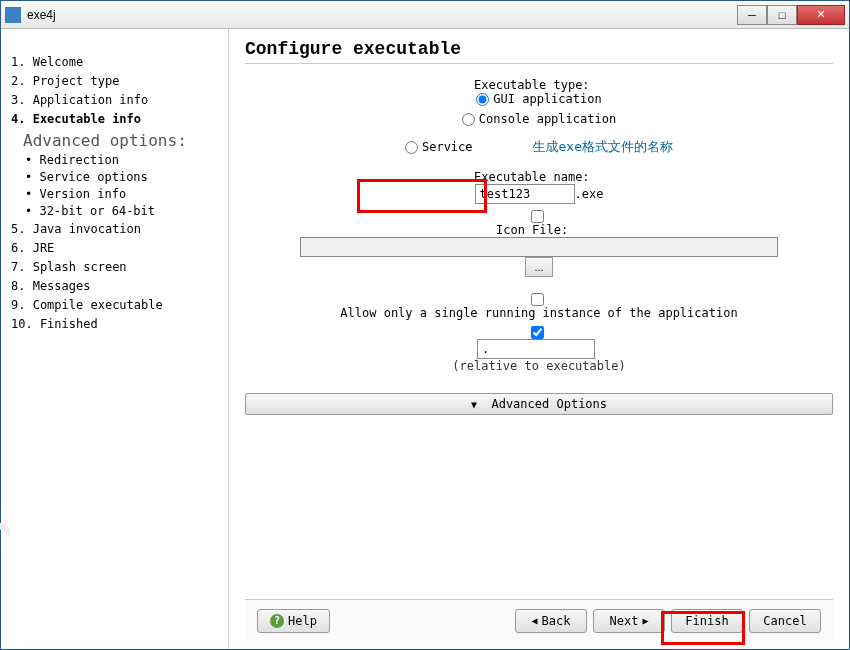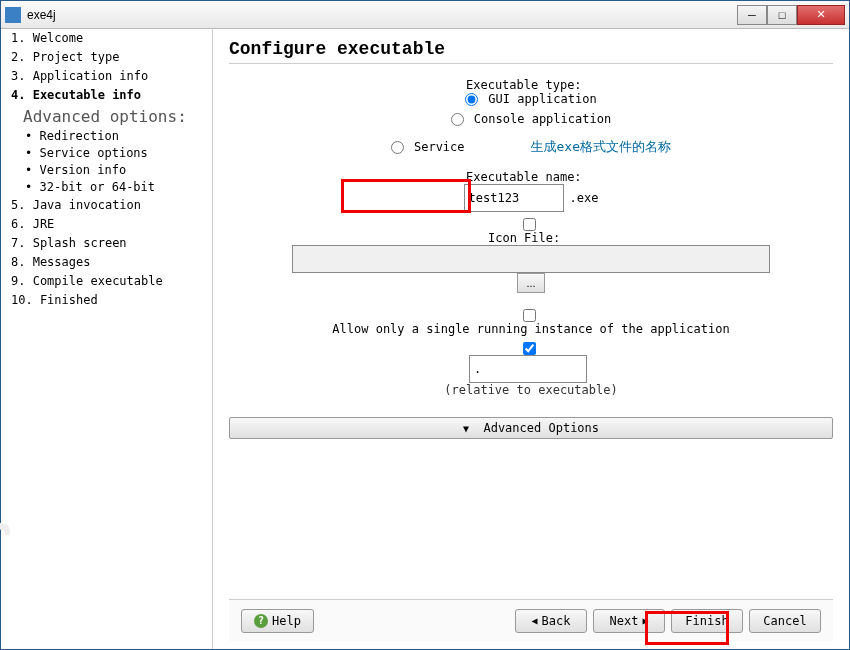--- a/index.html
+++ b/index.html
@@ -5,36 +5,36 @@
 * { box-sizing: border-box; margin: 0; padding: 0; }
 body { font-family: "SimSun", "宋体", monospace; font-size: 12px; background: #5a8fb8; width: 850px; height: 650px; overflow: hidden; }
 .window { width: 850px; height: 650px; background: #fff; border: 1px solid #2a5a8a; display: flex; flex-direction: column; }
 .titlebar { height: 28px; background: linear-gradient(#fbfbfb, #e8e8e8); border-bottom: 1px solid #bbb; display: flex; align-items: center; padding: 0 4px; }
 .titlebar-icon { width: 16px; height: 16px; background: #3b7fc4; margin-right: 6px; }
 .titlebar-title { flex: 1; font-family: "Microsoft YaHei", sans-serif; font-size: 12px; }
 .win-buttons { display: flex; gap: 0; }
 .win-btn { width: 30px; height: 20px; border: 1px solid #888; background: linear-gradient(#f5f5f5, #ddd); display: flex; align-items: center; justify-content: center; font-size: 11px; font-family: Arial; }
 .win-btn.close { width: 48px; background: linear-gradient(#e26f6f, #c73030); color: #fff; border-color: #922; }
 .content { flex: 1; display: flex; background: #fff; }
-.sidebar { width: 212px; border-right: 1px solid #ccc; padding: 0 6px; background: #fff; position: relative; }
+.sidebar { width: 228px; border-right: 1px solid #ccc; padding: 24px 6px; background: #fff; position: relative; }
 .step { padding: 2px 4px; line-height: 15px; cursor: default; }
 .step.current { font-weight: bold; }
 .adv-label { font-size: 16px; color: #555; padding: 2px 0 2px 16px; }
 .sub { padding: 1px 4px 1px 28px; line-height: 15px; }
 .sub::before { content: "• "; margin-left: -10px; }
 .watermark { position: absolute; bottom: 20px; left: 10px; font-size: 48px; color: #eee; font-family: Arial; transform: rotate(-90deg); transform-origin: left bottom; font-style: italic; font-weight: bold; letter-spacing: -2px; }
 .main { flex: 1; padding: 10px 16px 8px 16px; display: flex; flex-direction: column; background: #fff; position: relative; justify-content: flex-end; }
 .heading { font-size: 18px; font-weight: bold; font-family: "Courier New", monospace; margin-bottom: 4px; }
 .divider { border-top: 1px solid #ccc; margin-bottom: 14px; }
 .row { display: flex; align-items: center; margin-bottom: 6px; min-height: 20px; flex-direction: column; }
 .label-col { width: 130px; }
-.ctrl-col { display: flex; align-items: center; gap: 6px; }
+.ctrl-col { display: flex; align-items: center; }
 .offset { margin-left: 146px; }
 input[type=radio], input[type=checkbox] { margin-right: 4px; vertical-align: middle; }
-input[type=text] { border: 1px solid #888; height: 28px; padding: 0 4px; font-family: inherit; font-size: 12px; }
+input[type=text] { border: 1px solid #888; height: 20px; padding: 0 4px; font-family: inherit; font-size: 12px; }
 .name-input { width: 100px; }
 .icon-path { width: 478px; background: #f0f0f0; color: #888; }
 .browse-btn { width: 28px; height: 20px; border: 1px solid #999; background: linear-gradient(#f8f8f8, #e0e0e0); font-size: 11px; }
 .cwd-input { width: 118px; margin-left: 6px; margin-right: 12px; }
 .rel-text { color: #333; }
 .adv-btn { margin-top: 14px; padding: 3px 14px; border: 1px solid #999; background: linear-gradient(#f8f8f8, #e0e0e0); font-family: inherit; font-size: 12px; border-radius: 2px; }
 .annot { color: #0369a1; font-size: 13px; }
 .highlight-box { border: 3px solid #e00; position: absolute; pointer-events: none; }
 .footer { height: 42px; border-top: 1px solid #ccc; display: flex; align-items: center; padding: 0 12px; gap: 6px; background: #fafafa; }
 .footer .spacer { flex: 1; }

